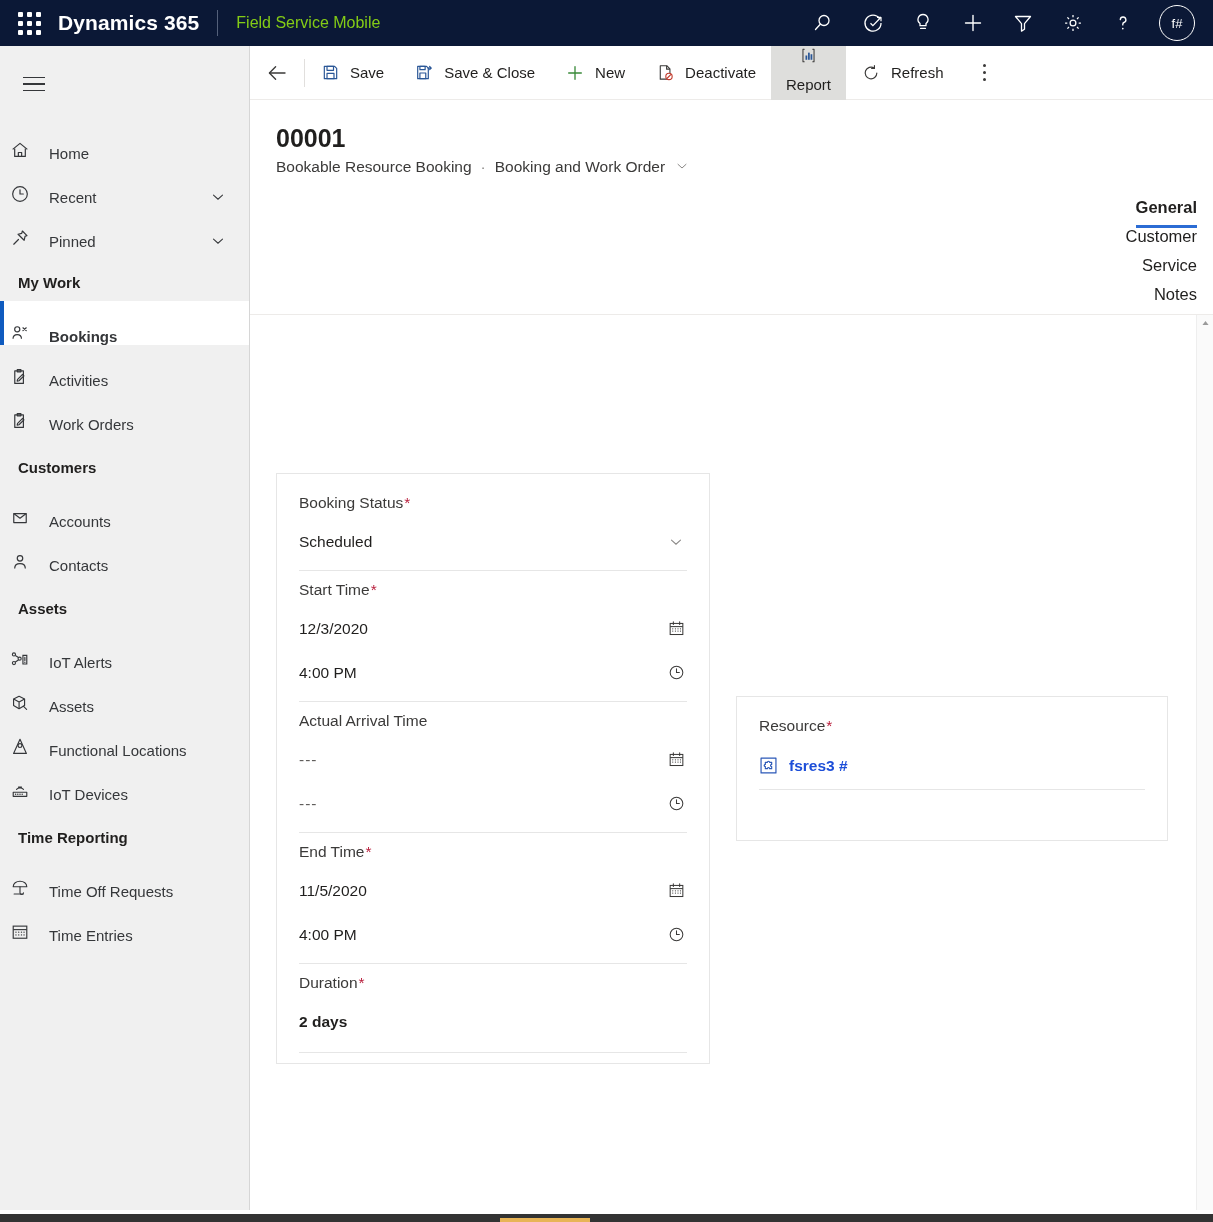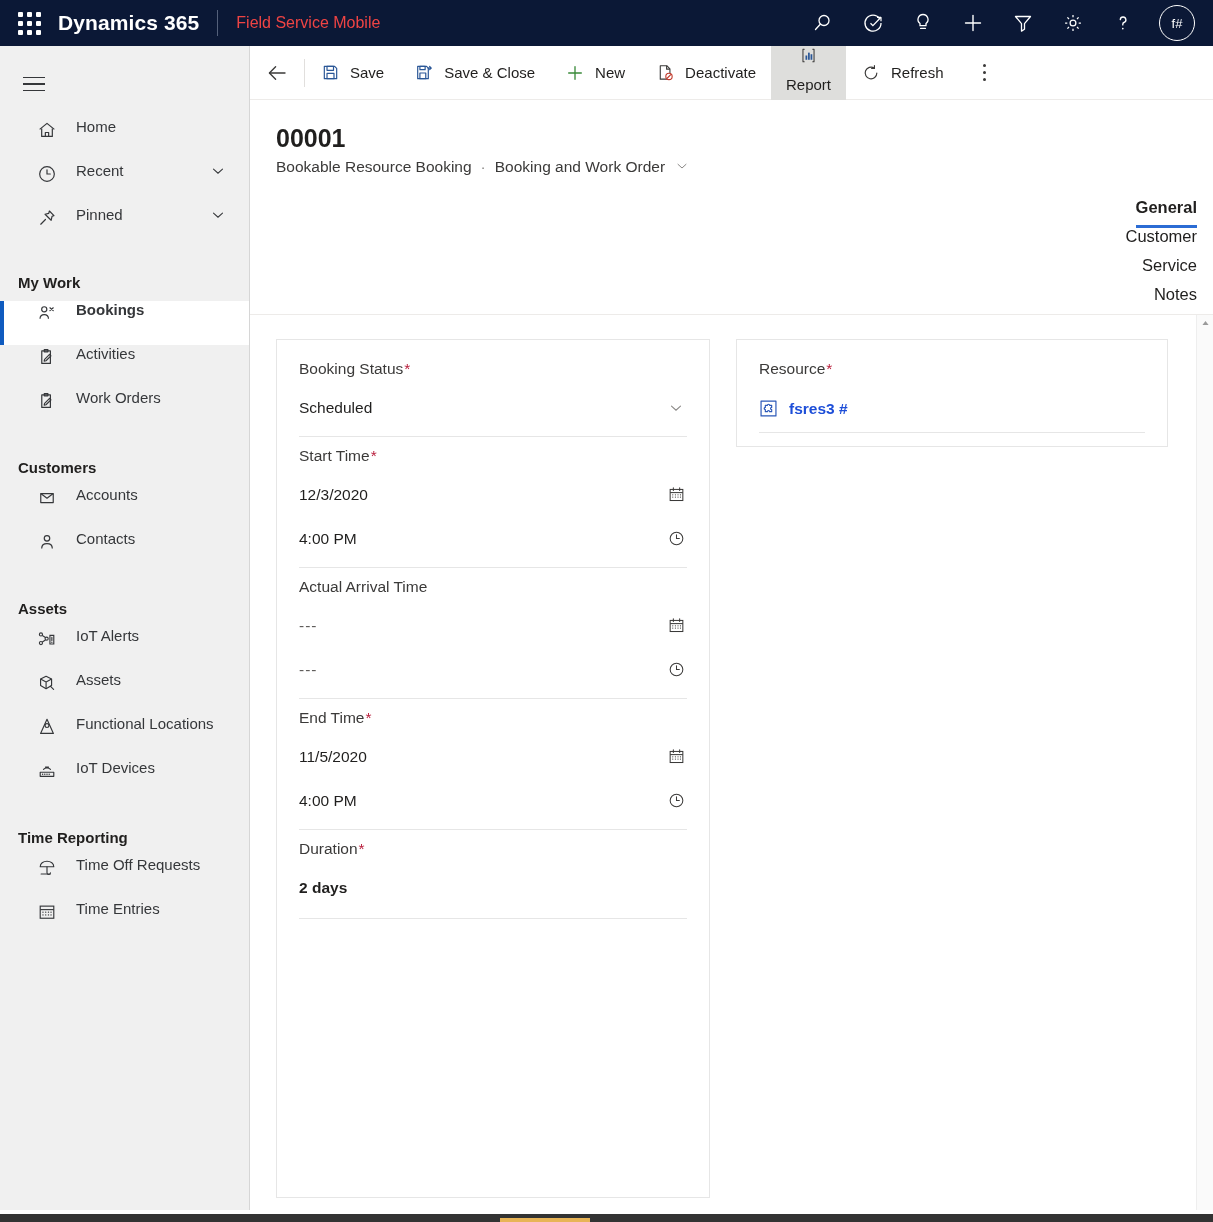--- a/index.html
+++ b/index.html
@@ -27,21 +27,21 @@
     gap:4px;align-content:center;justify-content:center;cursor:pointer;
   }
   #waffle i{ display:block;width:5px;height:5px;background:#ffffff;border-radius:1px;}
   .brand{
     font-size:21px;font-weight:bold;letter-spacing:.1px;color:#ffffff;
     cursor:pointer;
   }
   .brand-sep{
     width:1px;height:26px;background:#54607a;margin:0 18px;
   }
-  .app-name{font-size:16px;color:#ef4444;font-weight:normal;cursor:pointer;}
+  .app-name{font-size:16px;color:#84cc16;font-weight:normal;cursor:pointer;}
   .header-right{
     margin-left:auto;display:flex;align-items:center;gap:22px;padding-right:18px;
   }
   .hicon{
     width:28px;height:28px;display:flex;align-items:center;justify-content:center;
     cursor:pointer;
   }
   .hicon svg{display:block;}
   .avatar{
     width:36px;height:36px;border-radius:50%;border:1.4px solid #ffffff;
@@ -60,22 +60,22 @@
     overflow:hidden;
     position:relative;
   }
   #hamburger{
     width:48px;height:48px;margin:14px 0 10px 10px;
     display:flex;flex-direction:column;justify-content:center;align-items:center;gap:5px;
     cursor:pointer;
   }
   #hamburger i{display:block;width:22px;height:1.6px;background:#35373a;}
   .nav-item{
-    height:44px;display:flex;align-items:flex-start;
-    padding-left:36px;cursor:pointer;position:relative;
+    height:44px;display:flex;align-items:flex-end;
+    padding-left:9px;cursor:pointer;position:relative;
     color:#35373a;font-size:15px;
   }
   .nav-item .ni-icon{
     width:26px;min-width:26px;height:24px;display:flex;align-items:center;justify-content:flex-start;
     margin-right:14px;color:#35373a;
   }
   .nav-item .ni-label{white-space:nowrap;}
   .nav-item .ni-chev{margin-left:auto;margin-right:22px;display:flex;align-items:center;}
   .nav-item.selected{
     background:#ffffff;font-weight:600;
@@ -143,26 +143,27 @@
   .tab:first-child{padding-left:0;}
   .tab.active{font-weight:bold;}
   .tab.active::after{
     content:"";position:absolute;left:0;right:16px;bottom:-1px;height:3px;background:#2b6cd4;
   }
 
   
   #form-area{
     flex:1;display:flex;gap:26px;padding:24px 30px 12px 26px;position:relative;
     overflow:hidden;
+    align-items:center;
   }
   .card{
     border:1px solid #e6e6e6;background:#ffffff;
   }
   #left-card{width:434px;min-width:434px;}
-  #right-card{width:432px;min-width:432px;height:108px;}
+  #right-card{width:432px;min-width:432px;height:145px;}
   .card-inner{padding:18px 22px 10px 22px;}
 
   .field{ padding:0 0 0 0; }
   .field-label{
     font-size:15.5px;color:#3b3a39;padding:10px 0 8px 22px;
   }
   .req{color:#b81d3b;margin-left:1px;}
   .field-row{
     display:flex;align-items:center;min-height:44px;
     padding:0 22px 0 22px;

